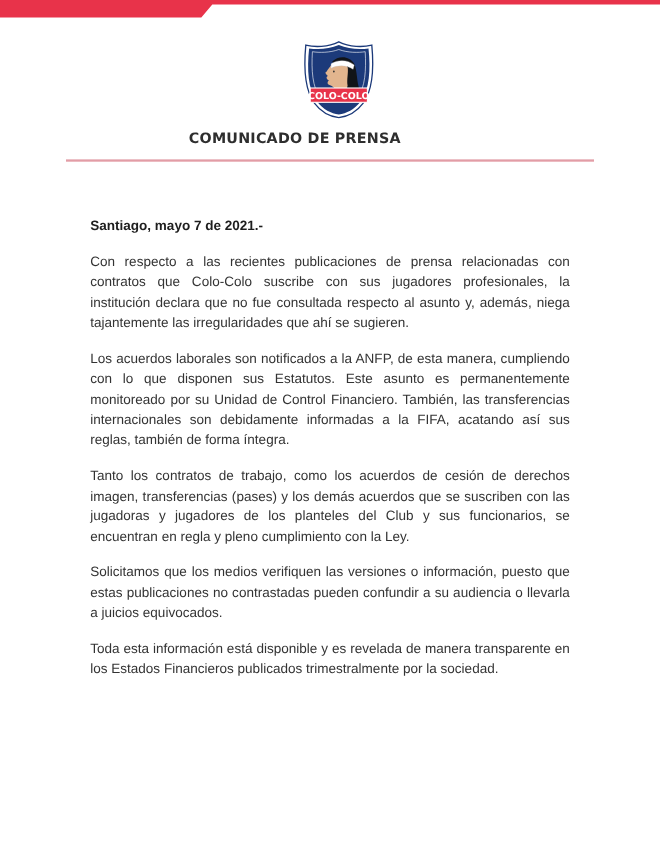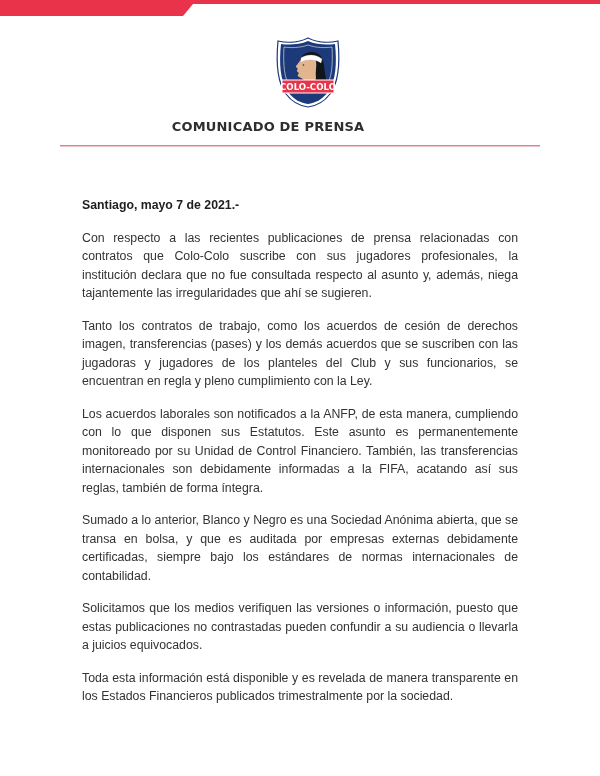--- a/index.html
+++ b/index.html
@@ -94,18 +94,17 @@
   </svg>
 </div>
 
 <div class="title">COMUNICADO DE PRENSA</div>
 
 <div class="divider"></div>
 
 <div class="content">
   <div class="dateline">Santiago, mayo 7 de 2021.-</div>
   <p>Con respecto a las recientes publicaciones de prensa relacionadas con contratos que Colo-Colo suscribe con sus jugadores profesionales, la institución declara que no fue consultada respecto al asunto y, además, niega tajantemente las irregularidades que ahí se sugieren.</p>
+  <p>Los acuerdos laborales son notificados a la ANFP, de esta manera, cumpliendo con lo que disponen sus Estatutos. Este asunto es permanentemente monitoreado por su Unidad de Control Financiero. También, las transferencias internacionales son debidamente informadas a la FIFA, acatando así sus reglas, también de forma íntegra.</p>
   <p>Tanto los contratos de trabajo, como los acuerdos de cesión de derechos imagen, transferencias (pases) y los demás acuerdos que se suscriben con las jugadoras y jugadores de los planteles del Club y sus funcionarios, se encuentran en regla y pleno cumplimiento con la Ley.</p>
-  <p>Los acuerdos laborales son notificados a la ANFP, de esta manera, cumpliendo con lo que disponen sus Estatutos. Este asunto es permanentemente monitoreado por su Unidad de Control Financiero. También, las transferencias internacionales son debidamente informadas a la FIFA, acatando así sus reglas, también de forma íntegra.</p>
-  <p>Sumado a lo anterior, Blanco y Negro es una Sociedad Anónima abierta, que se transa en bolsa, y que es auditada por empresas externas debidamente certificadas, siempre bajo los estándares de normas internacionales de contabilidad.</p>
   <p>Solicitamos que los medios verifiquen las versiones o información, puesto que estas publicaciones no contrastadas pueden confundir a su audiencia o llevarla a juicios equivocados.</p>
   <p>Toda esta información está disponible y es revelada de manera transparente en los Estados Financieros publicados trimestralmente por la sociedad.</p>
 </div>
 
 </body></html>

